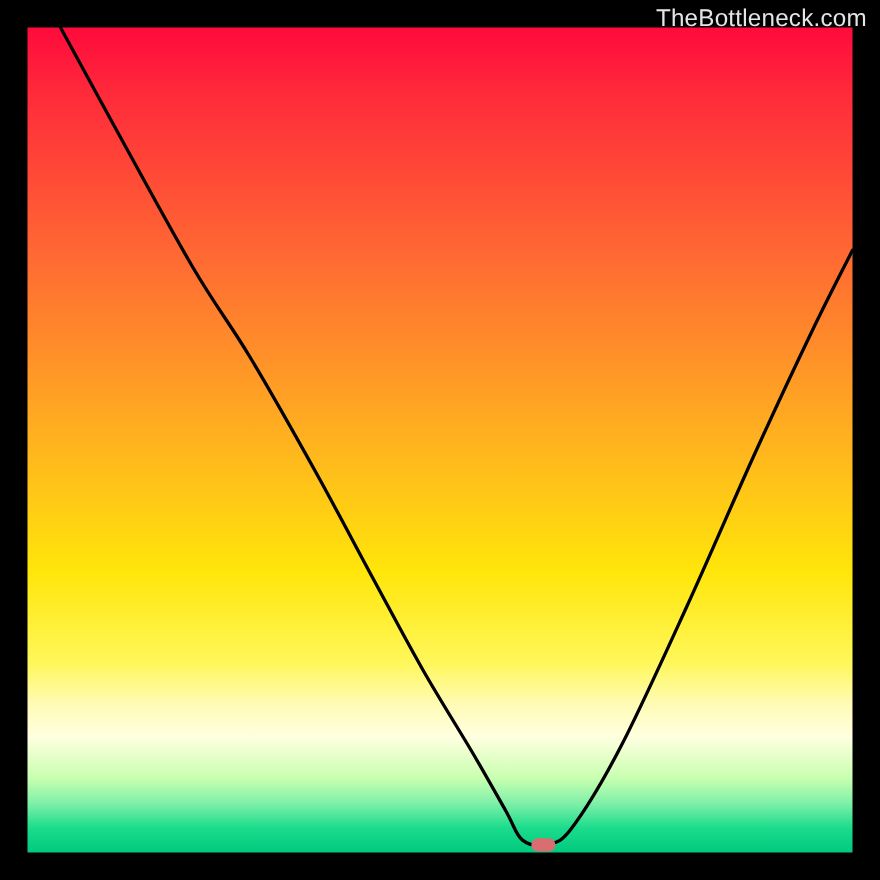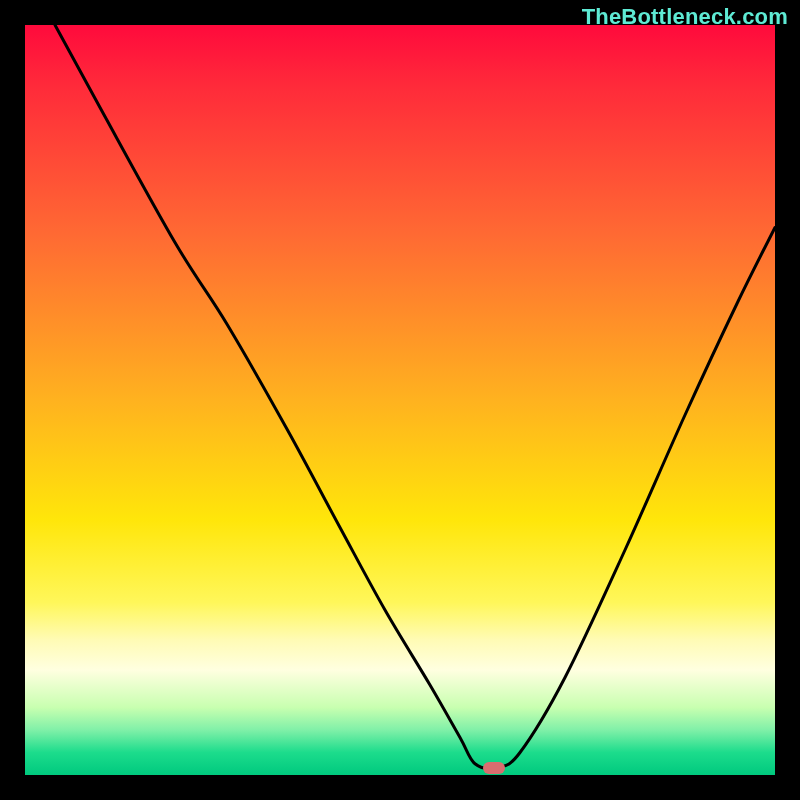--- a/index.html
+++ b/index.html
@@ -38,22 +38,22 @@
       #1cdc8c 97%,
       #00c97e 100%
     );
   }
   .watermark {
     position: absolute;
     top: 4px;
     right: 12px;
     font-family: Arial, Helvetica, sans-serif;
     font-size: 22px;
-    color: #5eead4;
-    font-weight: 700;
+    color: #e5e5e5;
+    font-weight: 400;
     letter-spacing: 0.2px;
   }
   svg.curve {
     position: absolute;
     left: 0;
     top: 0;
     width: 750px;
     height: 750px;
     overflow: visible;
   }

